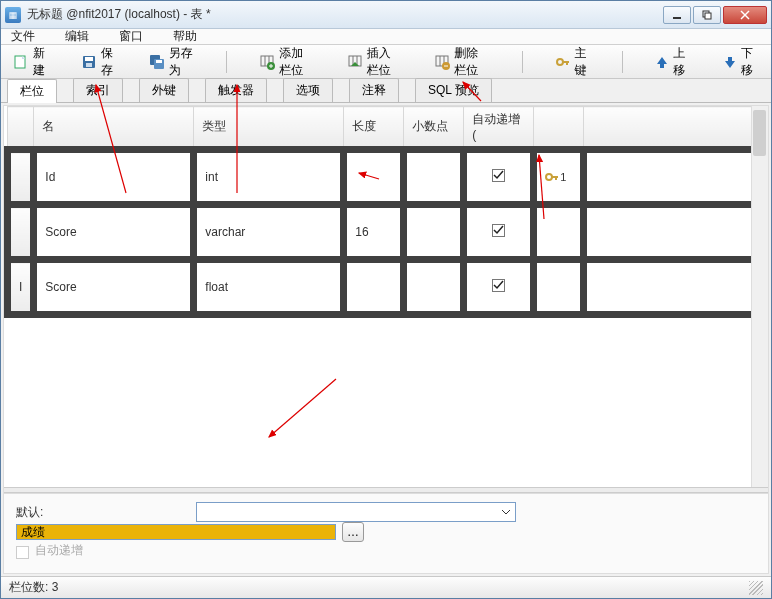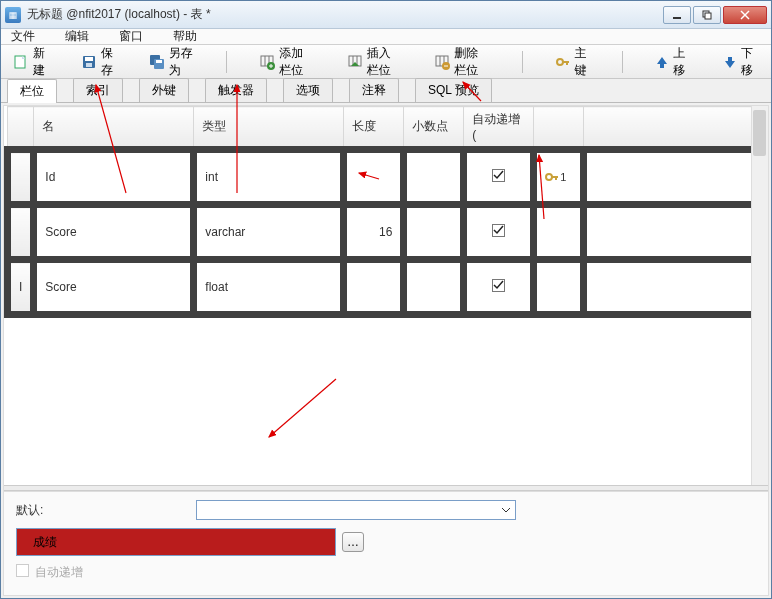--- a/index.html
+++ b/index.html
@@ -41,28 +41,28 @@
 .chkcell { text-align: center; }
 .keycell { text-align: left; }
 .keyicon { width: 14px; height: 14px; display: inline-block; vertical-align: middle; }
 .scroll-placeholder { position: absolute; right: 0; top: 0; bottom: 0; width: 17px; background: #f0f0f0; border-left: 1px solid #ddd; }
 .scroll-thumb { position: absolute; right: 2px; top: 4px; width: 13px; height: 46px; background: #cfcfcf; border-radius: 2px; }
 
 .divider { height: 6px; background: #ececec; border-top: 1px solid #ccc; border-bottom: 1px solid #ccc; cursor: row-resize; }
 
 
 .props { padding: 8px 12px; background: #fafafa; border-top: 1px solid #ddd; }
-.prow { display: flex; align-items: center; margin-bottom: 8px; }
+.prow { display: flex; align-items: center; }
 .prow label { width: 180px; color: #333; }
 .prow .field { position: relative; }
 .combo { width: 320px; height: 20px; border: 1px solid #7a9ec8; background: #fff; display: flex; align-items: center; justify-content: space-between; padding: 0 2px 0 4px; }
 .combo .arrow { width: 14px; height: 14px; display: flex; align-items: center; justify-content: center; }
-.txt { width: 320px; height: 28px; border: 1px solid #7a9ec8; background: #b91c1c; padding: 0 16px; display: flex; align-items: center; }
+.txt { width: 320px; height: 16px; border: 1px solid #7a9ec8; background: #eab308; padding: 0 4px; display: flex; align-items: center; }
 .ellipsis-btn { width: 22px; height: 20px; border: 1px solid #999; background: linear-gradient(#fdfdfd,#e6e6e6); margin-left: 6px; border-radius: 3px; display: flex; align-items: center; justify-content: center; cursor: pointer; }
-.chkrow { display: flex; align-items: flex-start; gap: 6px; margin-bottom: 6px; color: #333; }
+.chkrow { display: flex; align-items: flex-end; gap: 6px; margin-bottom: 6px; color: #333; }
 .chkrow.disabled { color: #aaa; }
 .chkbox { width: 13px; height: 13px; border: 1px solid #8a8a8a; background: #fff; }
 
 
 .statusbar { height: 22px; background: linear-gradient(#fdfdfd,#e8e8e8); border-top: 1px solid #c8c8c8; display: flex; align-items: center; padding: 0 8px; color: #333; justify-content: space-between; }
 .gripper { width: 14px; height: 14px; background: repeating-linear-gradient(135deg,#bbb 0 1px,transparent 1px 3px); }
 
 
 .arrow-overlay { position: absolute; inset: 0; pointer-events: none; }
 </style>
@@ -239,21 +239,21 @@
                   <circle cx="4" cy="7" r="3" fill="none" stroke="#c9a13a" stroke-width="2"></circle>
                   <line x1="7" y1="7" x2="13" y2="7" stroke="#c9a13a" stroke-width="2"></line>
                   <line x1="11" y1="7" x2="11" y2="10" stroke="#c9a13a" stroke-width="2"></line>
                 </svg><span style="font-size:11px;color:#333;margin-left:1px">1</span></td>
               <td></td>
             </tr>
             <tr>
               <td class="rowhandle"></td>
               <td>Score</td>
               <td>varchar</td>
-              <td style="text-align:right">16</td>
+              <td style="text-align:left">16</td>
               <td style="text-align:right"></td>
               <td class="chkcell"><svg width="13" height="13">
                   <rect x="0.5" y="0.5" width="12" height="12" fill="#fff" stroke="#777"></rect>
                   <path d="M2 6 L5 9 L11 2" fill="none" stroke="#222" stroke-width="1.5"></path>
                 </svg></td>
               <td class="keycell"></td>
               <td></td>
             </tr>
             <tr>
               <td class="rowhandle">I</td>
@@ -301,20 +301,26 @@
           </div>
         </div>
       </div>
       <div class="chkrow disabled">
         <div class="chkbox" style="border-color:#ccc"></div>
         <span>自动递增</span>
       </div>
     </div>
   </div>
 
+  <div class="statusbar">
+    <div>
+      <span>栏位数: </span><span>3</span>
+    </div>
+    <div class="gripper"></div>
+  </div>
 
   <svg class="arrow-overlay" width="772" height="599">
     <defs>
       <marker id="ah" markerWidth="8" markerHeight="8" refX="6" refY="3" orient="auto">
         <path d="M0,0 L7,3 L0,6 Z" fill="#d00"></path>
       </marker>
     </defs>
     <line x1="125" y1="192" x2="95" y2="84" stroke="#d00" stroke-width="1.2" marker-end="url(#ah)"></line>
     <line x1="236" y1="192" x2="236" y2="84" stroke="#d00" stroke-width="1.2" marker-end="url(#ah)"></line>
     <line x1="480" y1="100" x2="462" y2="81" stroke="#d00" stroke-width="1.2" marker-end="url(#ah)"></line>

